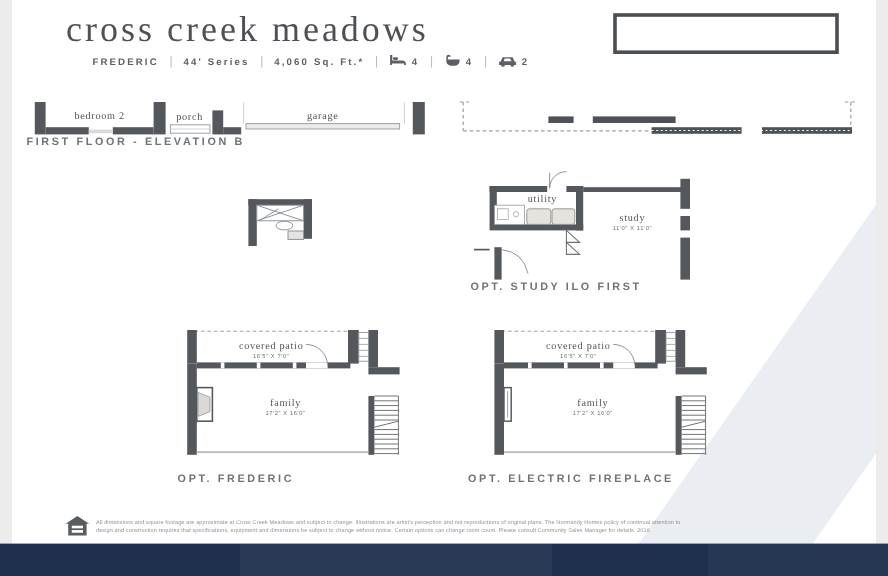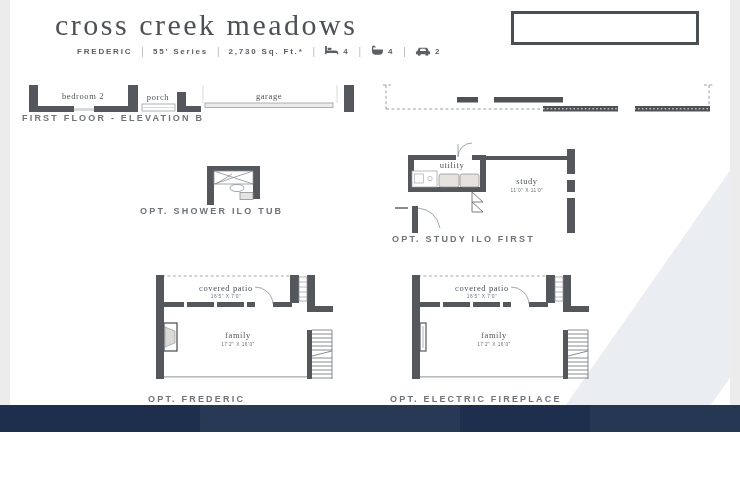--- a/index.html
+++ b/index.html
@@ -1,16 +1,16 @@
 <!DOCTYPE html>
 <html><head>
 <meta charset="utf-8">
 <style>
   html,body{margin:0;padding:0;background:#ffffff;}
-  #page{position:relative;width:740px;height:432px;background:#ffffff;overflow:hidden;
+  #page{position:relative;width:740px;height:480px;background:#ffffff;overflow:hidden;
         font-family:"Liberation Sans",sans-serif;}
   
   .stripes{position:absolute;inset:0;z-index:0;overflow:hidden;}
   .band{position:absolute;background:#eaeef2;}
   .band.b1{width:620px;height:58px;left:350px;top:292px;transform:rotate(-55deg);}
   .band.b2{width:620px;height:24px;left:408px;top:362px;transform:rotate(-55deg);}
   .band.b3{width:620px;height:64px;left:470px;top:180px;transform:rotate(-55deg);}
   .edge{position:absolute;top:0;width:10px;height:453px;background:#ececec;z-index:1;}
   .edge.left{left:0;} .edge.right{right:0;}
 
@@ -56,23 +56,23 @@
   </div>
   <div class="edge left"></div>
   <div class="edge right"></div>
 
   <div class="layer">
 
     <div class="title">cross creek meadows</div>
     <div class="specs">
       <span>FREDERIC</span>
       <span class="sep">|</span>
-      <span>55' Series</span>
-      <span class="sep">|</span>
-      <span>2,730 Sq. Ft.*</span>
+      <span>44' Series</span>
+      <span class="sep">|</span>
+      <span>4,060 Sq. Ft.*</span>
       <span class="sep">|</span>
       <span class="icn">
         <svg width="15" height="11" viewBox="0 0 16 12">
             <path fill="#5b6065" d="M1 10 V1 h2 v5 h9 c2.2 0 3.4 1.2 3.4 3 v1 h-1.6 v-1.4 H2.6 V10 Z"></path>
             <rect x="3.6" y="3" width="4.6" height="2.4" rx="1.2" fill="#5b6065"></rect>
           </svg>
       </span>
       <span>4</span>
       <span class="sep">|</span>
       <span class="icn">
@@ -141,21 +141,20 @@
         <line x1="12" y1="16" x2="51" y2="29"></line>
         <line x1="12" y1="29" x2="51" y2="16"></line>
         <line x1="14" y1="29" x2="30" y2="19"></line>
       </g>
       <g stroke="#8a8f93" stroke-width="0.8">
         <ellipse cx="35" cy="33" rx="7" ry="3.6" fill="#ffffff"></ellipse>
         <rect x="38" y="37.5" width="13" height="7" fill="#e4e3e1"></rect>
       </g>
     </svg>
     <div class="cap" style="left:140px;top:206px;width:185px;">
-      <div>OPT. SHOWER ILO TUB</div>
     </div>
 
     <svg class="plan" style="left:395px;top:140px;" width="200" height="95" viewBox="0 0 200 95">
       <g fill="#54585d">
         <rect x="13" y="15" width="6" height="33"></rect>
         <rect x="13" y="15" width="48" height="5"></rect>
         <rect x="77" y="15" width="14" height="5"></rect>
         <rect x="85" y="15" width="6" height="37"></rect>
         <rect x="13" y="47" width="78" height="5"></rect>
         <rect x="91" y="16" width="82" height="4"></rect>

